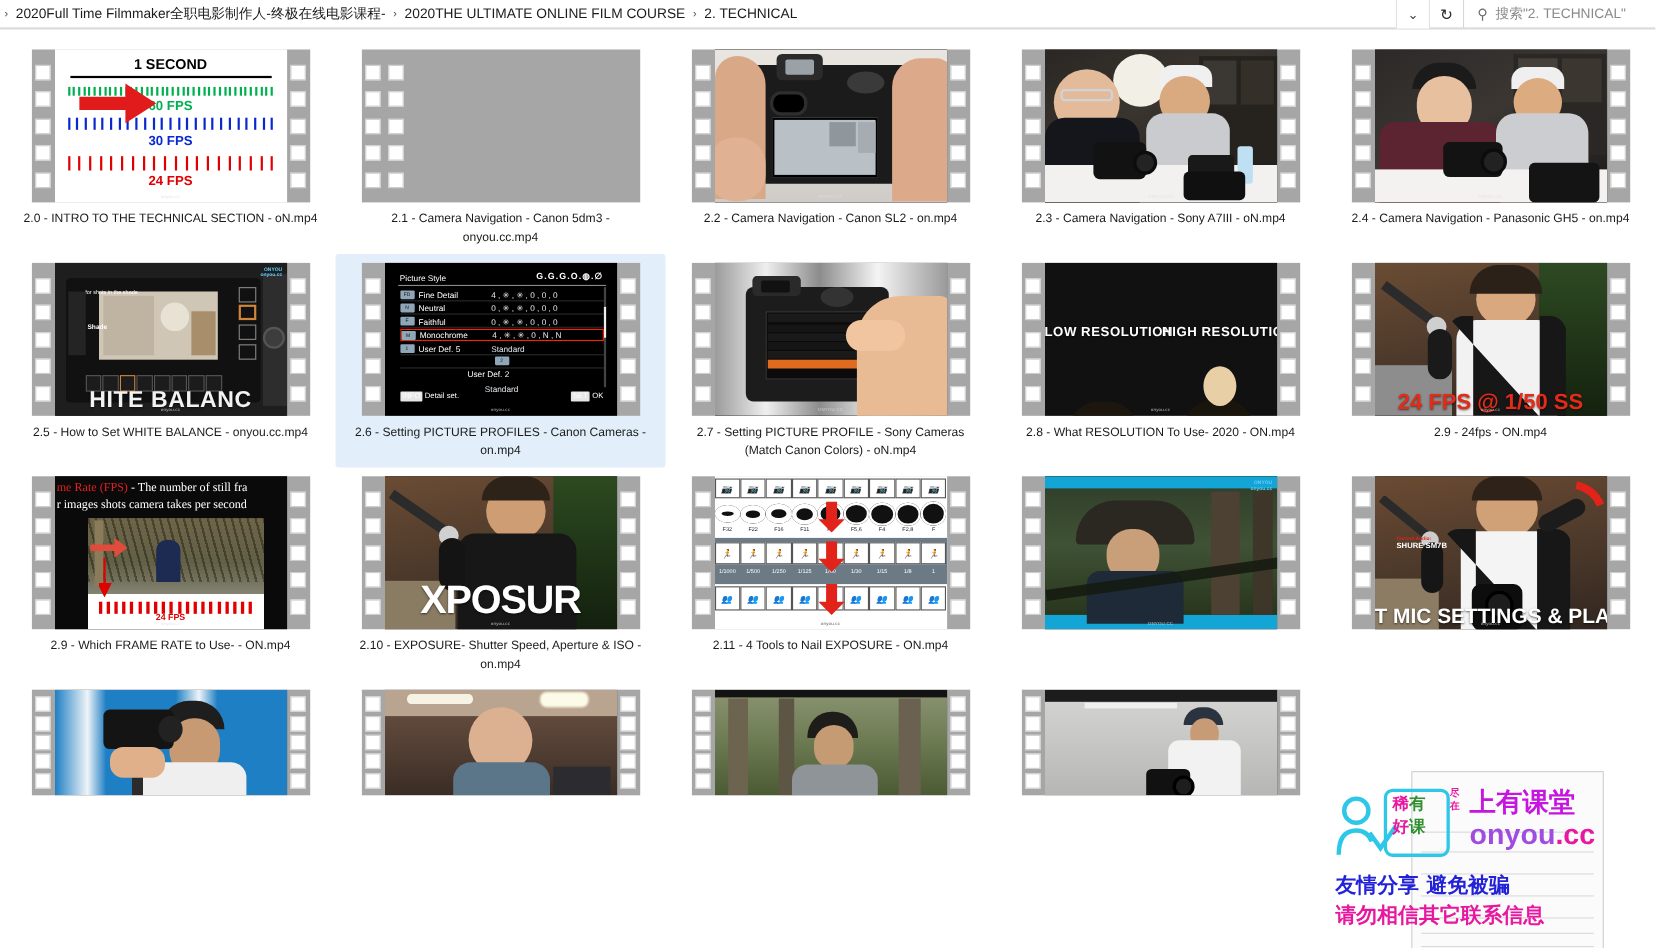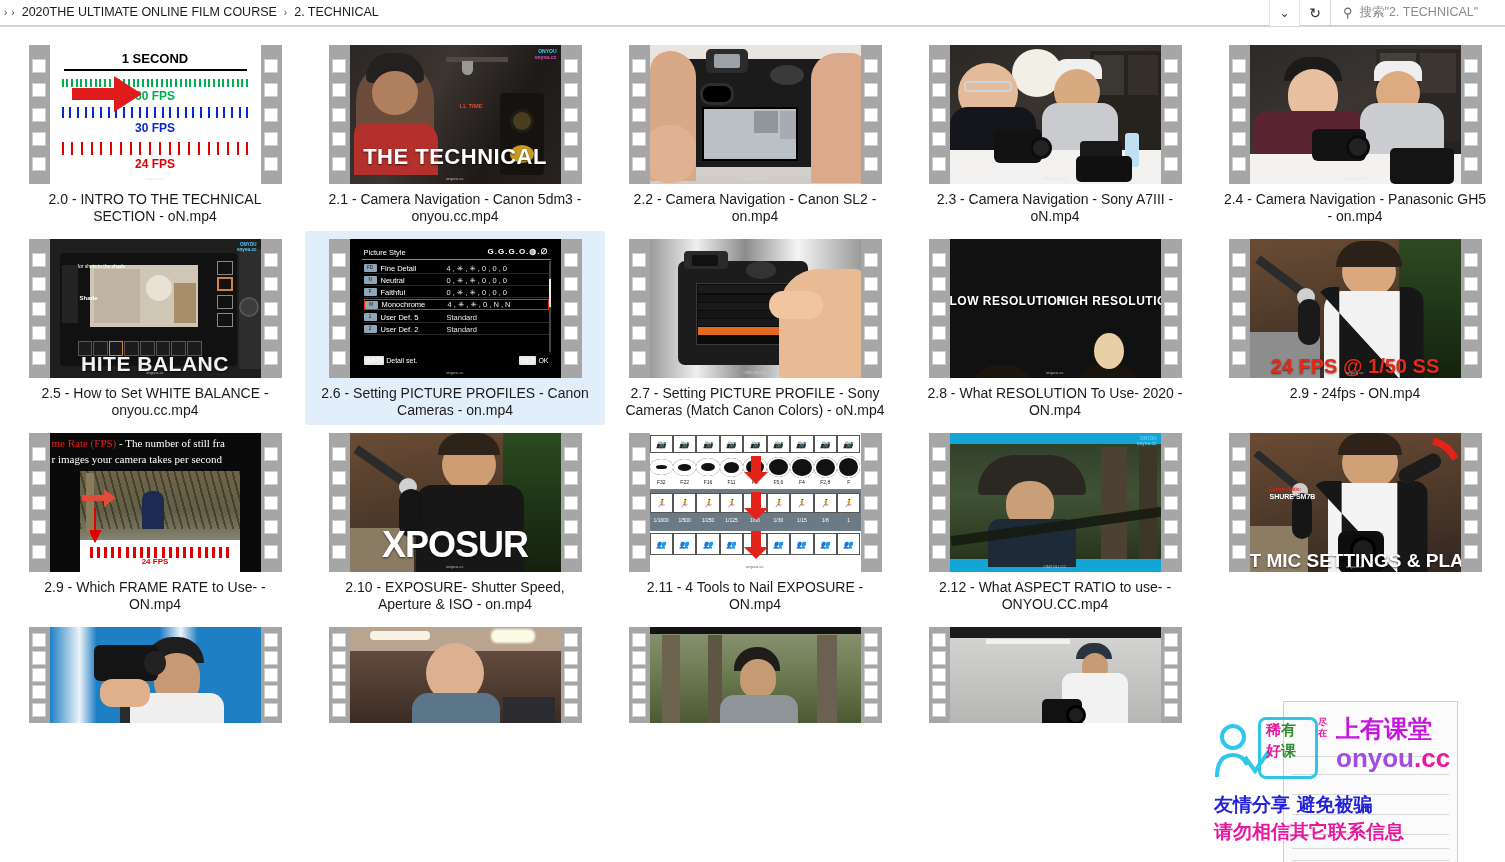--- a/index.html
+++ b/index.html
@@ -133,21 +133,21 @@
     display: flex;
     align-items: center;
     justify-content: center;
   }
   .frame .pic { position: absolute; inset: 0; }
 
   .caption {
     margin-top: 7px;
     width: 268px;
     text-align: center;
-    font-size: 14px;
+    font-size: 11px;
     line-height: 17px;
     color: #1b1b1b;
     word-wrap: break-word;
   }
 
   
   .ctr { position:absolute; left:0; right:0; text-align:center; }
   .ov-title {
     position:absolute; left:0; right:0; bottom:-2px;
     text-align:center;
@@ -238,20 +238,21 @@
   .wm-url .r { color:#e8179f; }
   .wm-l3 { position:absolute; left:6px; top:97px; font:bold 19px "DejaVu Sans",sans-serif; color:#2222d8; white-space:nowrap; }
   .wm-l4 { position:absolute; left:6px; top:124px; font:bold 19px "DejaVu Sans",sans-serif; color:#e8179f; white-space:nowrap; }
 </style>
 </head>
 <body>
 
 <div class="addressbar">
   <div class="crumbpath">
     <span class="chev">›</span>
+    <span class="crumb">2020Full Time Filmmaker全职电影制作人-终极在线电影课程-</span>
     <span class="chev">›</span>
     <span class="crumb">2020THE ULTIMATE ONLINE FILM COURSE</span>
     <span class="chev">›</span>
     <span class="crumb">2. TECHNICAL</span>
   </div>
   <div class="crumb-drop">
     <span>⌄</span>
   </div>
   <div class="refresh">
     <span>↻</span>
@@ -391,37 +392,20 @@
 
     <div class="cell">
       <div class="film">
         <div class="sprockets">
             <i class="hole"></i>
             <i class="hole"></i>
             <i class="hole"></i>
             <i class="hole"></i>
             <i class="hole"></i>
           </div>
-        <div class="frame">
-          <div class="pic" style="background:linear-gradient(120deg,#2b2724 0%,#3c3531 38%,#1d1a18 70%,#262321 100%);">
-            <div style="position:absolute;left:6px;top:16px;width:78px;height:110px;border-radius:40px 40px 0 0;background:#6b4b3a;"></div>
-            <div style="position:absolute;left:16px;top:8px;width:58px;height:30px;border-radius:26px 26px 6px 6px;background:#23201f;"></div>
-            <div style="position:absolute;left:22px;top:26px;width:46px;height:44px;border-radius:22px;background:#b07f5e;"></div>
-            <div style="position:absolute;left:4px;top:78px;width:84px;height:52px;background:#b3302c;border-radius:10px 18px 0 0;"></div>
-            <div style="position:absolute;left:150px;top:48px;width:44px;height:82px;background:#15120f;border-radius:4px;"></div>
-            <div style="position:absolute;left:160px;top:64px;width:24px;height:24px;border-radius:50%;background:#4a3c1e;border:3px solid #201c16;"></div>
-            <div style="position:absolute;left:160px;top:100px;width:24px;height:18px;border-radius:50%;background:#c79b1e;"></div>
-            <div style="position:absolute;left:96px;top:12px;width:62px;height:5px;background:#4e4a46;"></div>
-            <div style="position:absolute;left:112px;top:16px;width:11px;height:14px;background:#9b9892;border-radius:0 0 6px 6px;"></div>
-            <div style="position:absolute;right:4px;top:3px;font:bold 5px 'Liberation Sans',sans-serif;color:#28d5ff;text-align:right;line-height:6px;">ONYOU<br><span style="color:#e252c6;">onyou.cc</span></div>
-            <div style="position:absolute;left:110px;top:58px;font:bold 6px 'Liberation Sans',sans-serif;color:#e24a2a;">LL TIME</div>
-            <div class="ov-title" style="font-size:22px;bottom:14px;">THE TECHNICAL</div>
-            <div class="subbar">onyou.cc</div>
-          </div>
-        </div>
         <div class="sprockets">
             <i class="hole"></i>
             <i class="hole"></i>
             <i class="hole"></i>
             <i class="hole"></i>
             <i class="hole"></i>
           </div>
       </div>
       <div class="caption">2.1 - Camera Navigation - Canon 5dm3 - onyou.cc.mp4</div>
     </div>
@@ -627,21 +611,21 @@
             <div class="row hl" style="top:60px;">
               <span class="tag">M</span>
               <span class="nm">Monochrome</span>
               <span class="vl">4 , ✳ , ✳ , 0 , N , N</span>
             </div>
             <div class="row" style="top:73px;">
               <span class="tag">1</span>
               <span class="nm">User Def. 5</span>
               <span class="vl">Standard</span>
             </div>
-            <div class="row" style="top:85px;">
+            <div class="row" style="top:85px;flex-direction:column;">
               <span class="tag">2</span>
               <span class="nm">User Def. 2</span>
               <span class="vl">Standard</span>
             </div>
             <div class="btm">
               <span><span class="kb">INFO</span>
                 <span>Detail set.</span></span>
               <span><span class="kb">SET</span>
                 <span>OK</span></span>
             </div>
@@ -781,21 +765,21 @@
             <i class="hole"></i>
             <i class="hole"></i>
             <i class="hole"></i>
             <i class="hole"></i>
           </div>
         <div class="frame">
           <div class="pic" style="background:#0a0a0a;">
             <div style="position:absolute;left:2px;top:4px;right:18px;font:11px 'Liberation Serif',serif;color:#fff;white-space:nowrap;">
               <span style="color:#e02020;">me Rate (FPS)</span><span> - The number of still fra</span>
             </div>
-            <div style="position:absolute;left:2px;top:20px;font:11px 'Liberation Serif',serif;color:#fff;white-space:nowrap;">r images your camera takes per second</div>
+            <div style="position:absolute;left:2px;top:20px;font:11px 'Liberation Serif',serif;color:#fff;white-space:nowrap;">r images shots camera takes per second</div>
             <div style="position:absolute;left:30px;top:38px;width:160px;height:100px;background:linear-gradient(180deg,#6b6145 0%,#5a5b42 40%,#8a8878 72%,#fff 72%,#fff 100%);"></div>
             <div style="position:absolute;left:30px;top:38px;width:160px;height:58px;background:repeating-linear-gradient(75deg,rgba(40,35,25,.5) 0 2px,rgba(120,110,80,.25) 2px 7px);"></div>
             <div style="position:absolute;left:36px;top:40px;width:8px;height:60px;background:#8a7b5a;"></div>
             <div style="position:absolute;left:92px;top:58px;width:22px;height:38px;background:#1d2a52;border-radius:9px 9px 0 0;"></div>
             <div style="position:absolute;left:30px;bottom:0;width:160px;height:32px;background:#fff;"></div>
             <div style="position:absolute;left:40px;bottom:14px;width:140px;height:11px;display:flex;justify-content:space-between;">
               <i style="width:3px;background:#e00000"></i>
                 <i style="width:3px;background:#e00000"></i>
                 <i style="width:3px;background:#e00000"></i>
                 <i style="width:3px;background:#e00000"></i>
@@ -998,21 +982,20 @@
           </div>
         </div>
         <div class="sprockets">
             <i class="hole"></i>
             <i class="hole"></i>
             <i class="hole"></i>
             <i class="hole"></i>
             <i class="hole"></i>
           </div>
       </div>
-      <div class="caption">2.12 - What ASPECT RATIO to use- - ONYOU.CC.mp4</div>
     </div>
 
     <div class="cell">
       <div class="film">
         <div class="sprockets">
             <i class="hole"></i>
             <i class="hole"></i>
             <i class="hole"></i>
             <i class="hole"></i>
             <i class="hole"></i>

